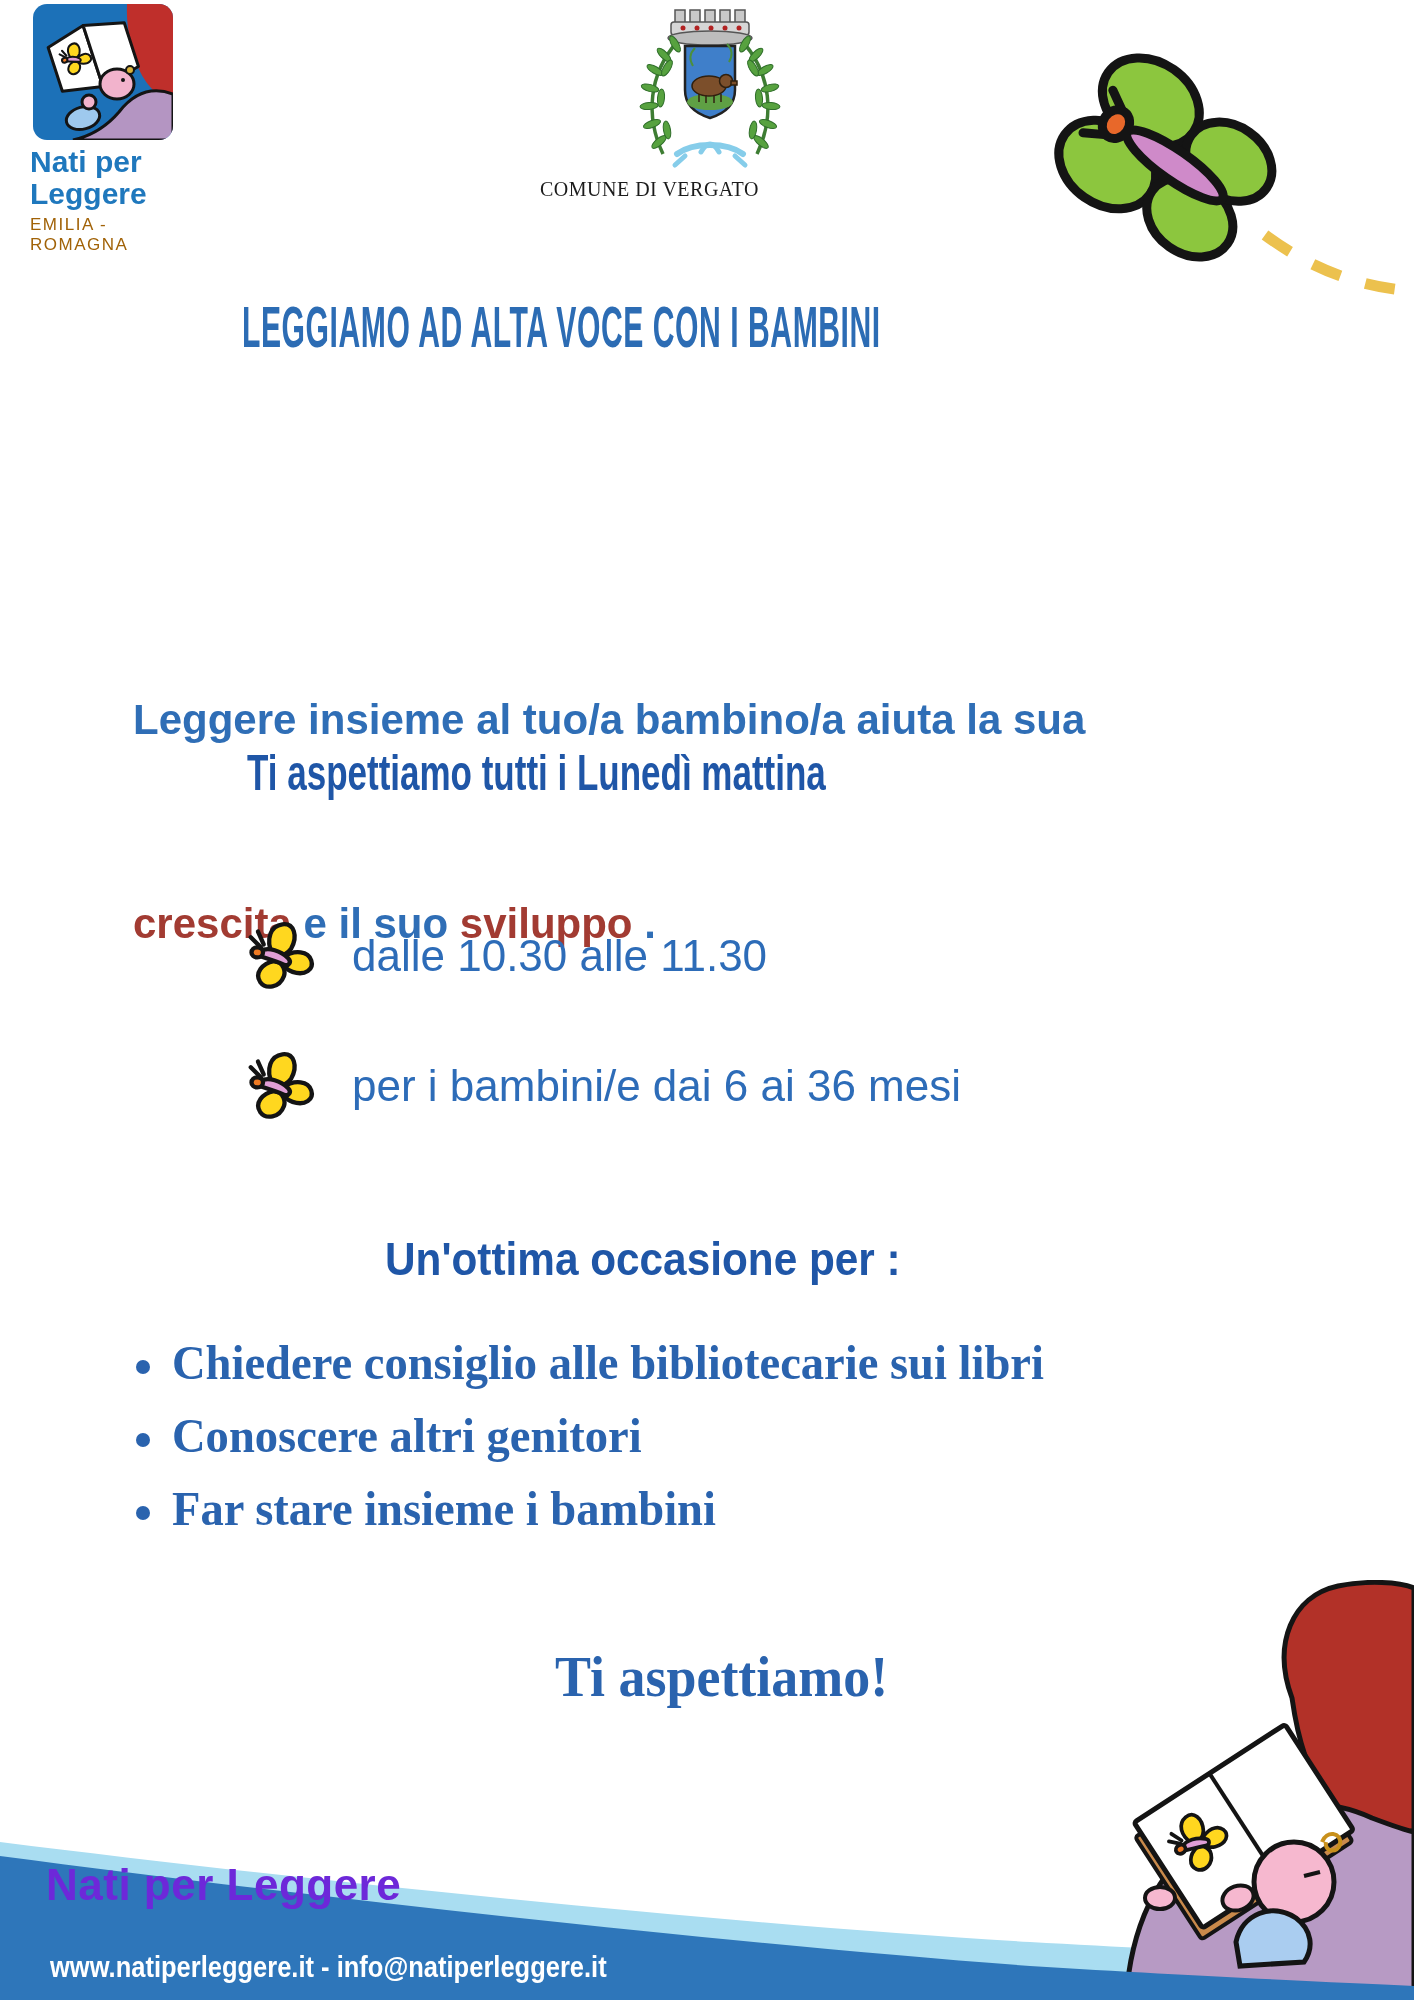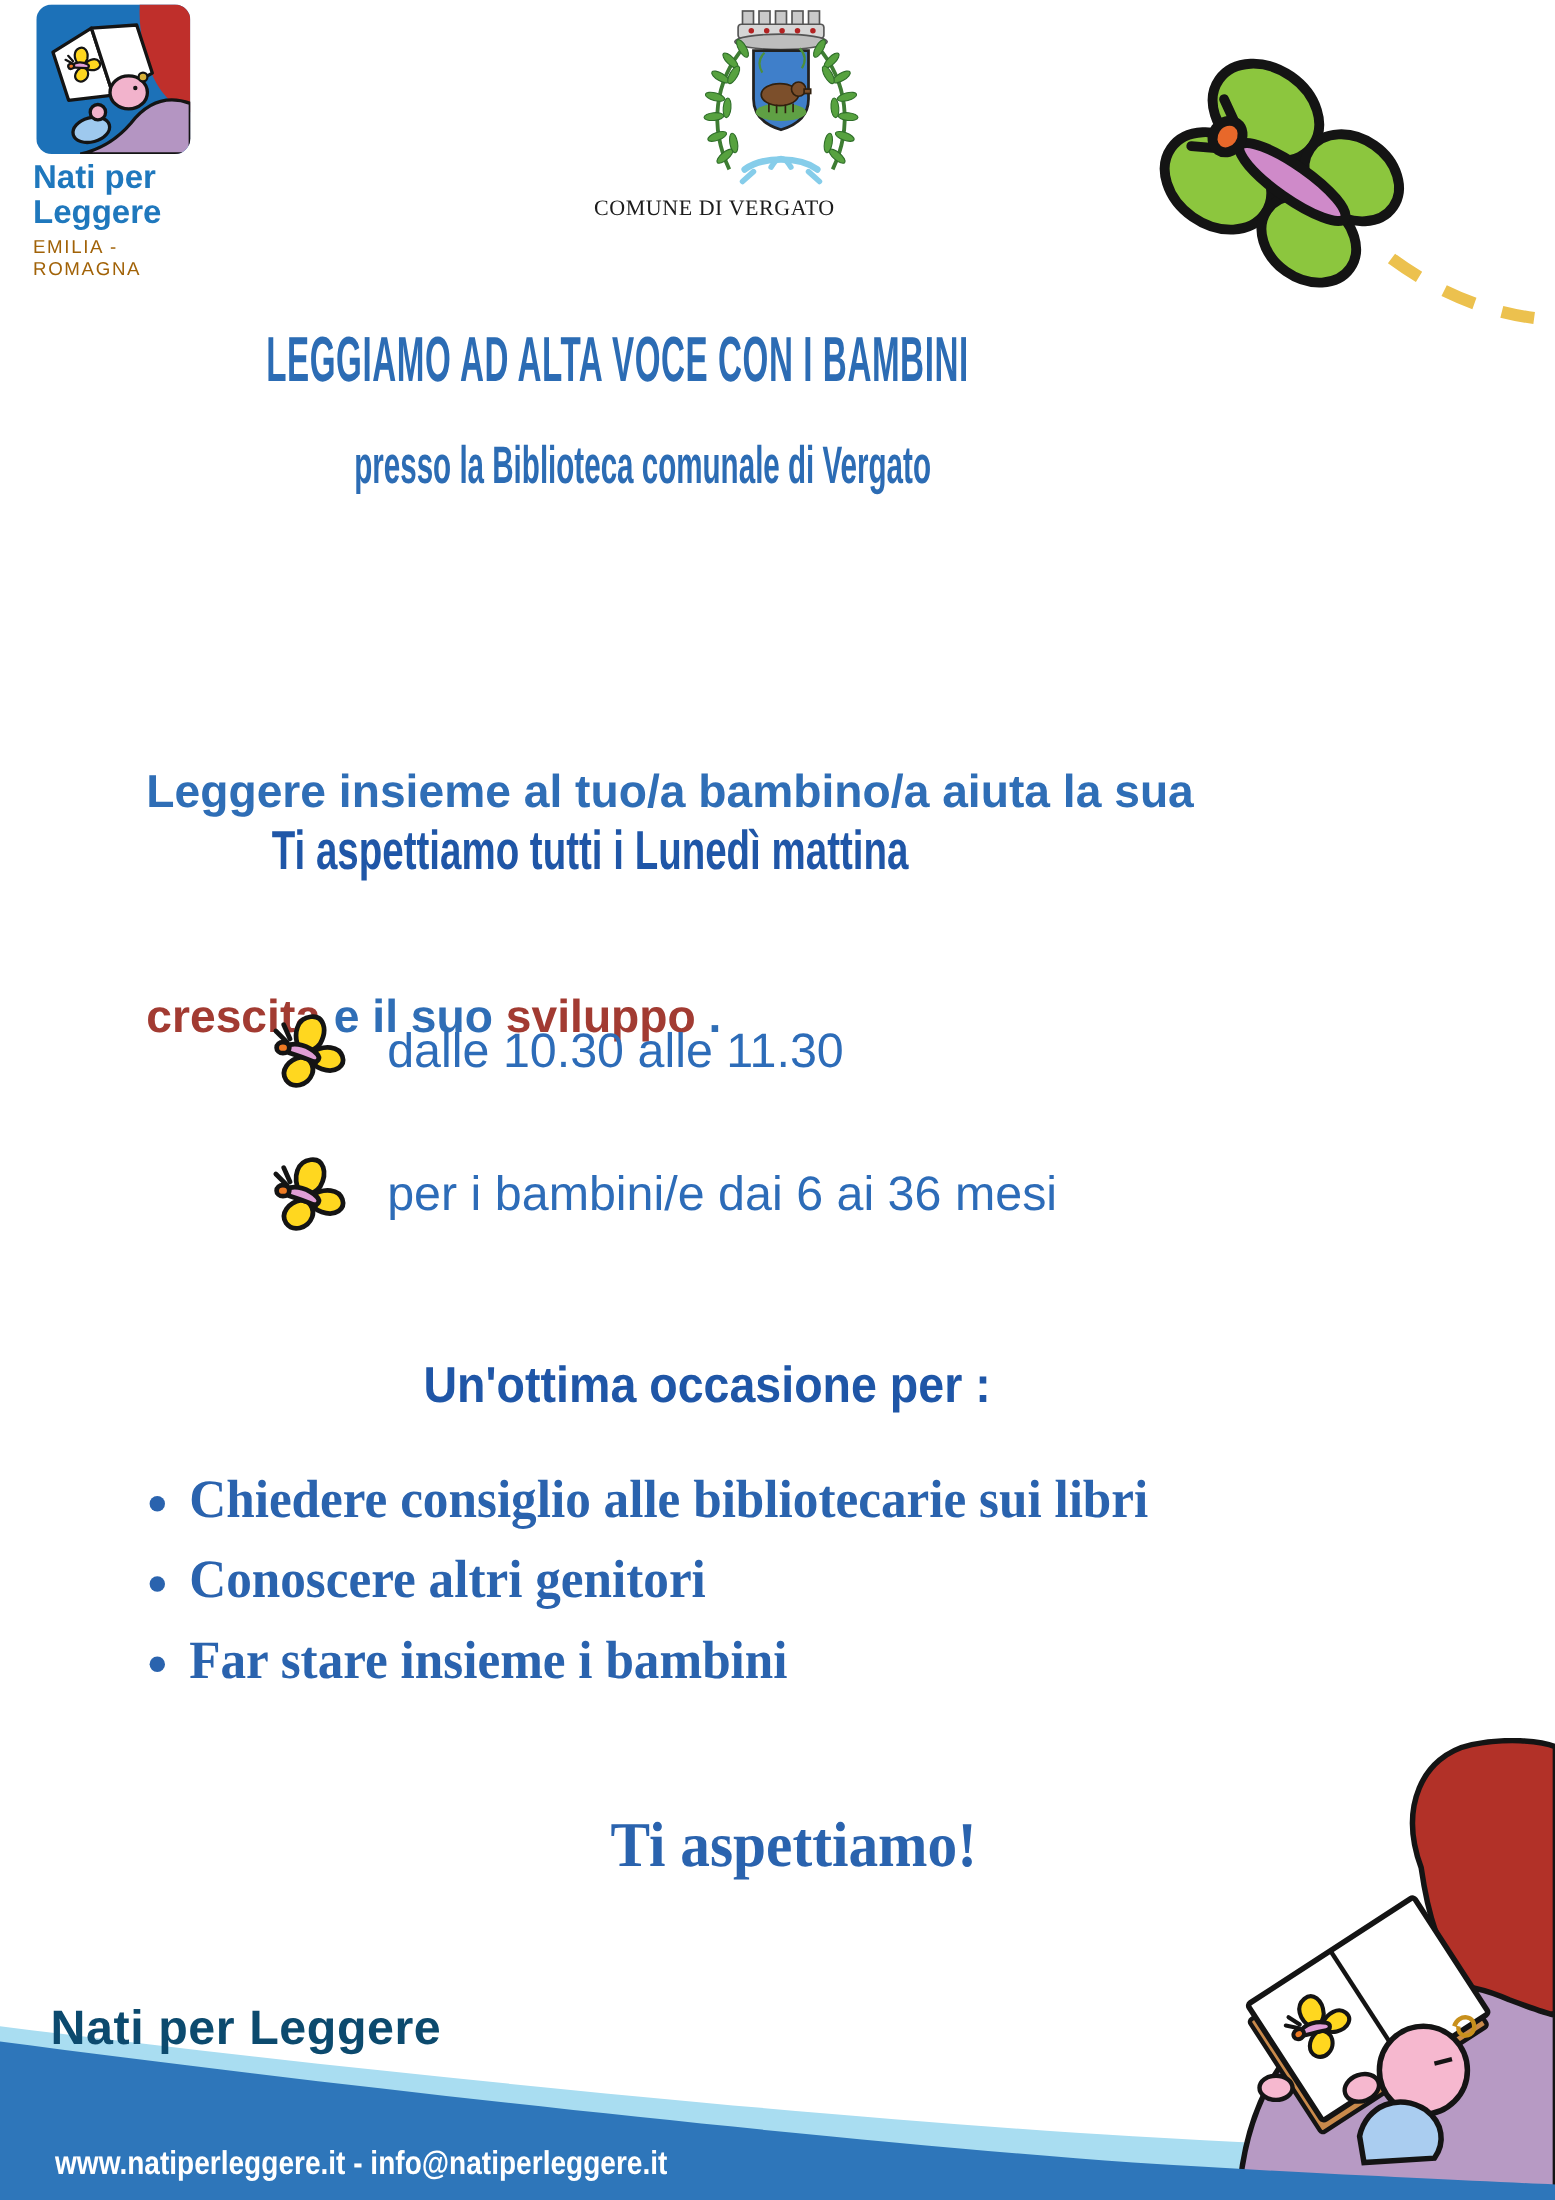--- a/index.html
+++ b/index.html
@@ -39,21 +39,21 @@
   .blist-item{font-family:"Liberation Serif",serif;font-weight:bold;font-size:49px;
     color:#2a63ae;line-height:1;}
   .blist-item .squeeze{transform:scaleX(0.95);}
   .dot{width:14px;height:14px;border-radius:50%;background:#2a63ae;}
 
   .closing{left:555px;top:1648px;font-family:"Liberation Serif",serif;font-weight:bold;
     font-size:58px;color:#2a63ae;line-height:1;}
   .closing .squeeze{transform:scaleX(0.93);}
 
   
-  .f-brand{left:46px;top:1819px;font-size:44px;font-weight:bold;color:#0c4a6e;letter-spacing:0.5px;}
+  .f-brand{left:46px;top:1860px;font-size:44px;font-weight:bold;color:#6d28d9;letter-spacing:0.5px;}
   .f-url{left:50px;top:1950px;font-size:30px;font-weight:bold;color:#ffffff;}
   .f-url .squeeze{transform:scaleX(0.85);}
 </style>
 </head>
 <body>
 
 <svg width="0" height="0" style="position:absolute" aria-hidden="true">
   <defs>
     <symbol id="bfly" viewBox="0 0 100 100">
       <g stroke="#141414" stroke-width="6" stroke-linejoin="round" stroke-linecap="round">
@@ -175,23 +175,20 @@
       <ellipse cx="164" cy="160" rx="36" ry="46" fill="#8cc63e"></ellipse>
       <path d="M118,48 L104,24 M142,48 L156,24" fill="none"></path>
       <ellipse cx="130" cy="118" rx="15" ry="58" fill="#cf8ac9"></ellipse>
       <ellipse cx="130" cy="46" rx="15" ry="13" fill="#e8682a"></ellipse>
     </g>
   </svg>
 
   <div class="abs title">
     <span class="squeeze">LEGGIAMO AD ALTA VOCE CON I BAMBINI</span>
   </div>
-  <div class="abs subtitle">
-    <span class="squeeze">presso la Biblioteca comunale di Vergato</span>
-  </div>
 
   <div class="abs intro">
     <span style="display:block">Leggere insieme al tuo/a bambino/a aiuta la sua</span>
     <span style="display:block"><span class="hl">crescita</span><span> e il suo </span><span class="hl">sviluppo</span><span> .</span></span>
   </div>
 
   <div class="abs sched-head">
     <span class="squeeze">Ti aspettiamo tutti i Lunedì mattina</span>
   </div>
 

